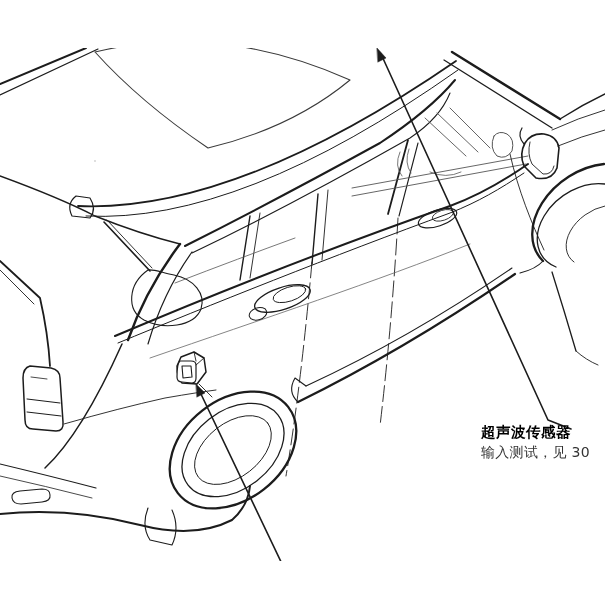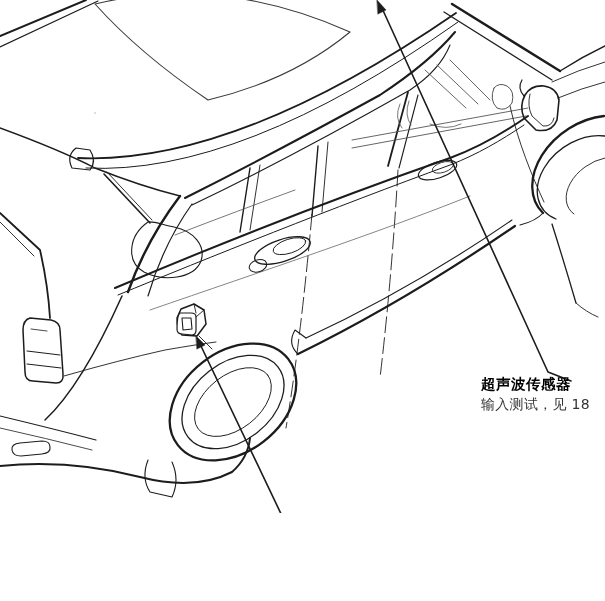--- a/index.html
+++ b/index.html
@@ -2,20 +2,21 @@
 <html><head>
 <meta charset="utf-8">
 <style>
   html,body{margin:0;padding:0;background:#ffffff;}
   .stage{
     position:relative;
     width:605px;height:513px;
     background:#ffffff;
     overflow:hidden;
     font-family:"DejaVu Sans","Liberation Sans",sans-serif;
+    margin-top:48px;
   }
   .stage svg{position:absolute;left:0;top:0;}
   .callout{
     position:absolute;
     white-space:nowrap;
     pointer-events:none;
   }
   .c-title{
     font-size:14.5px;
     font-weight:bold;
@@ -189,17 +190,17 @@
     <g stroke="none" fill="#aaaaaa" opacity="0.55">
       <circle cx="563" cy="521" r="1.4"></circle>
       <circle cx="597" cy="546" r="1.4"></circle>
       <circle cx="422" cy="575" r="1.1"></circle>
       <circle cx="95" cy="113" r="0.9"></circle>
     </g>
   </svg>
 
   <div class="callout" id="callout-ultrasonic">
     <div class="c-title">超声波传感器</div>
-    <div class="c-sub">输入测试，见 18</div>
+    <div class="c-sub">输入测试，见 30</div>
   </div>
 
 
 </div>
 
 </body></html>

